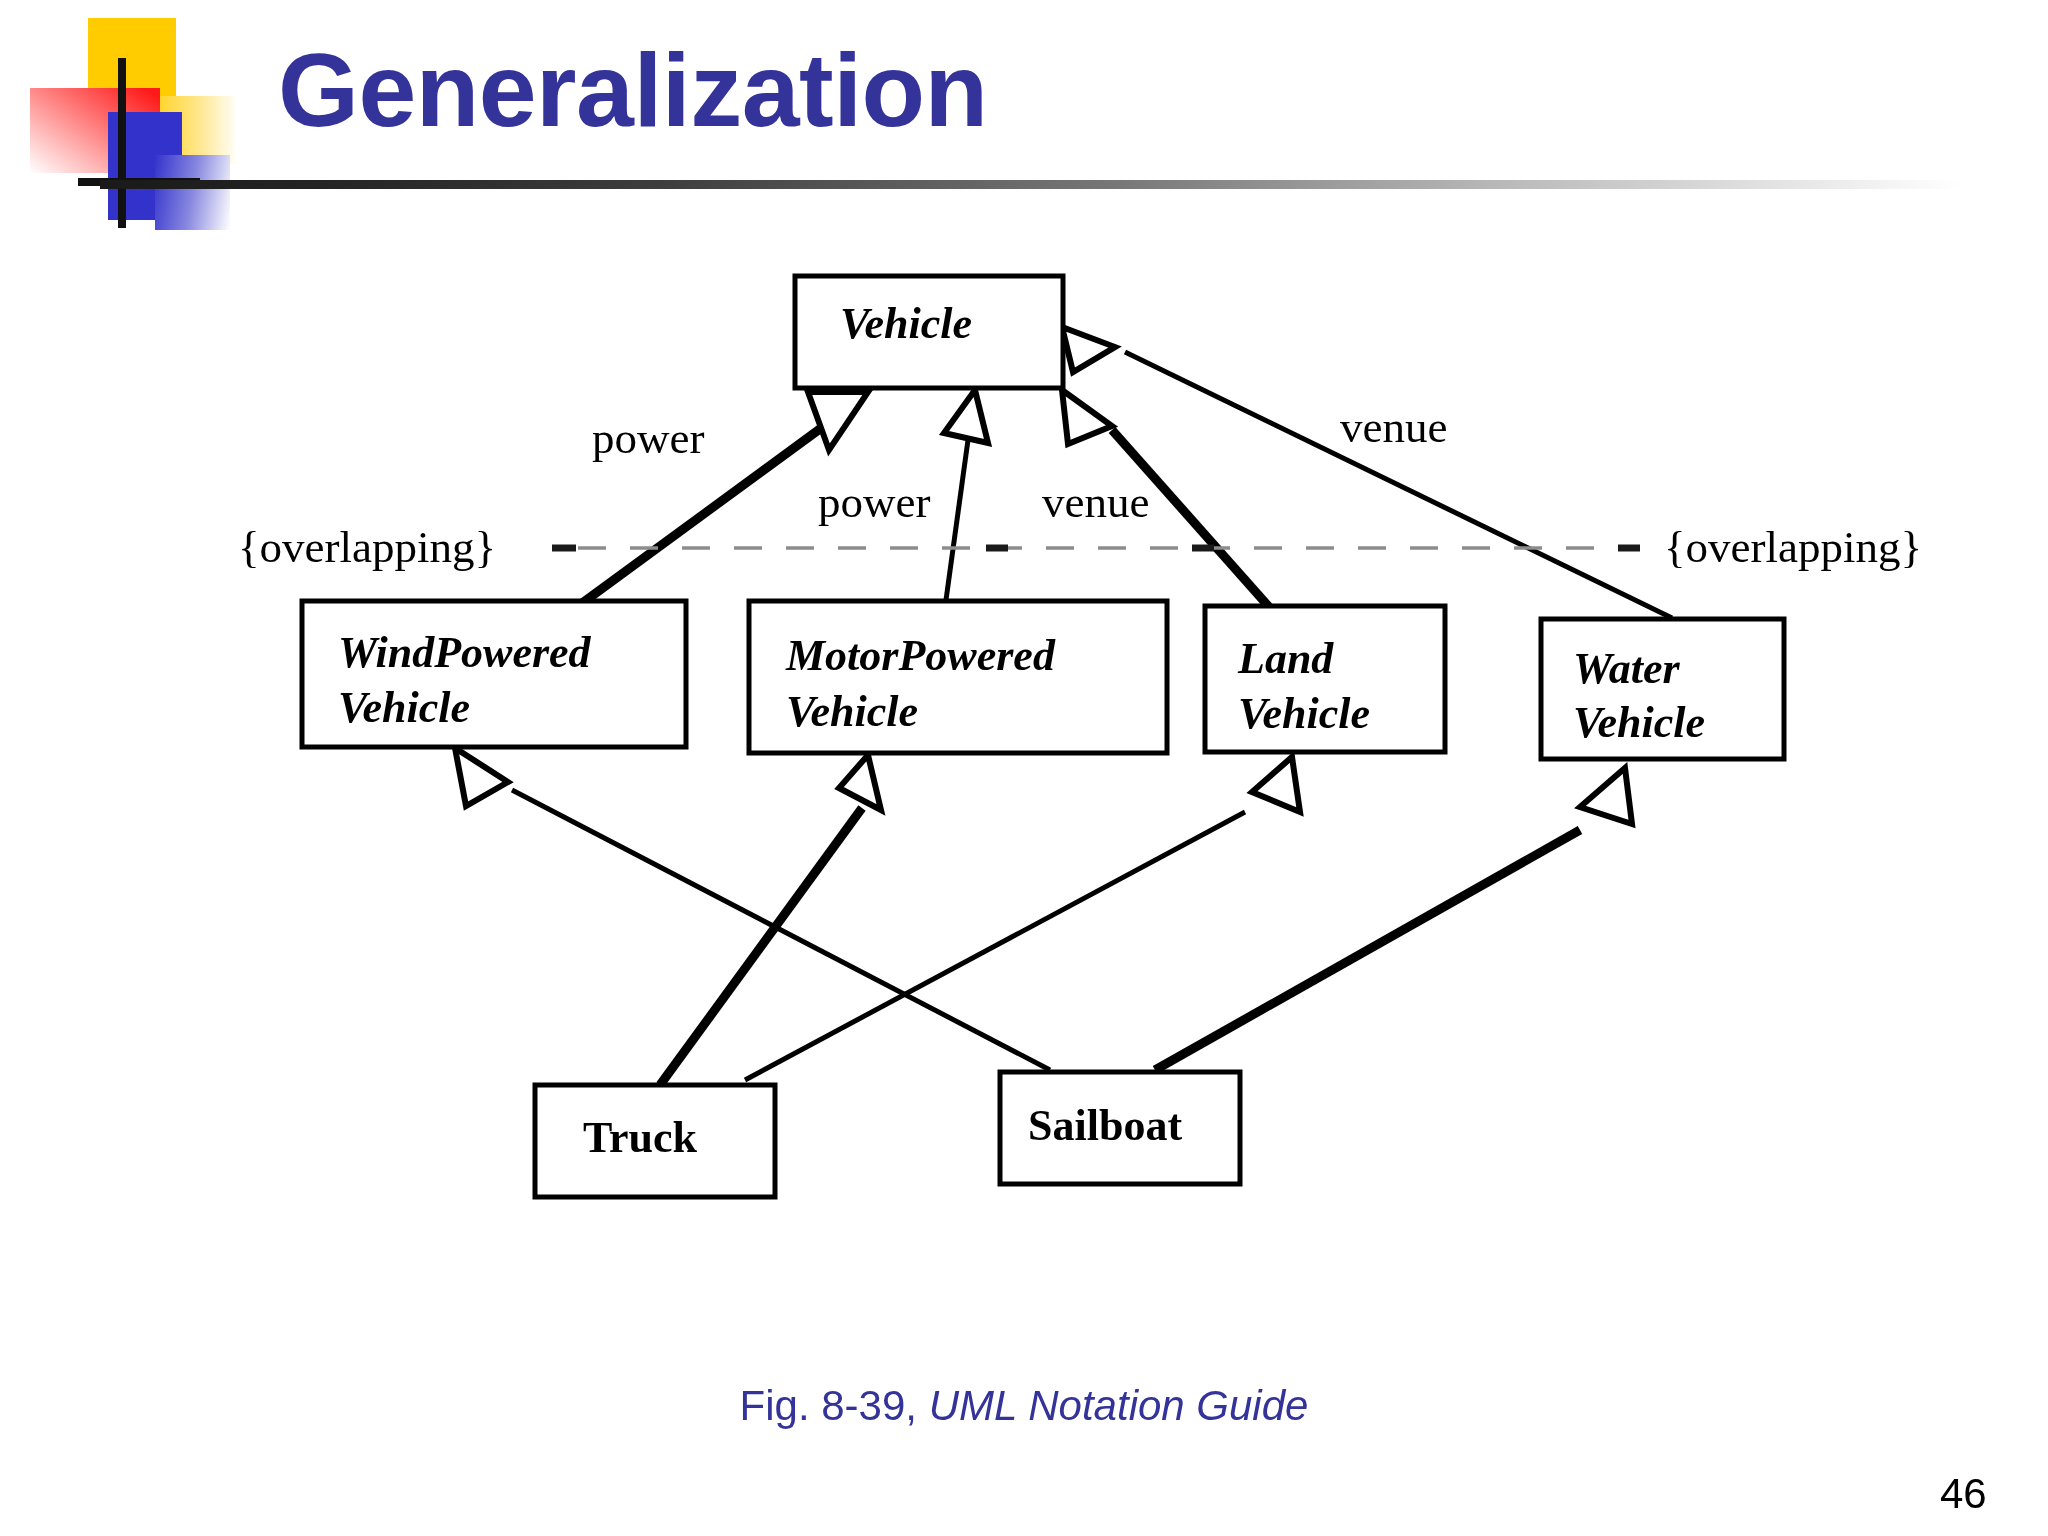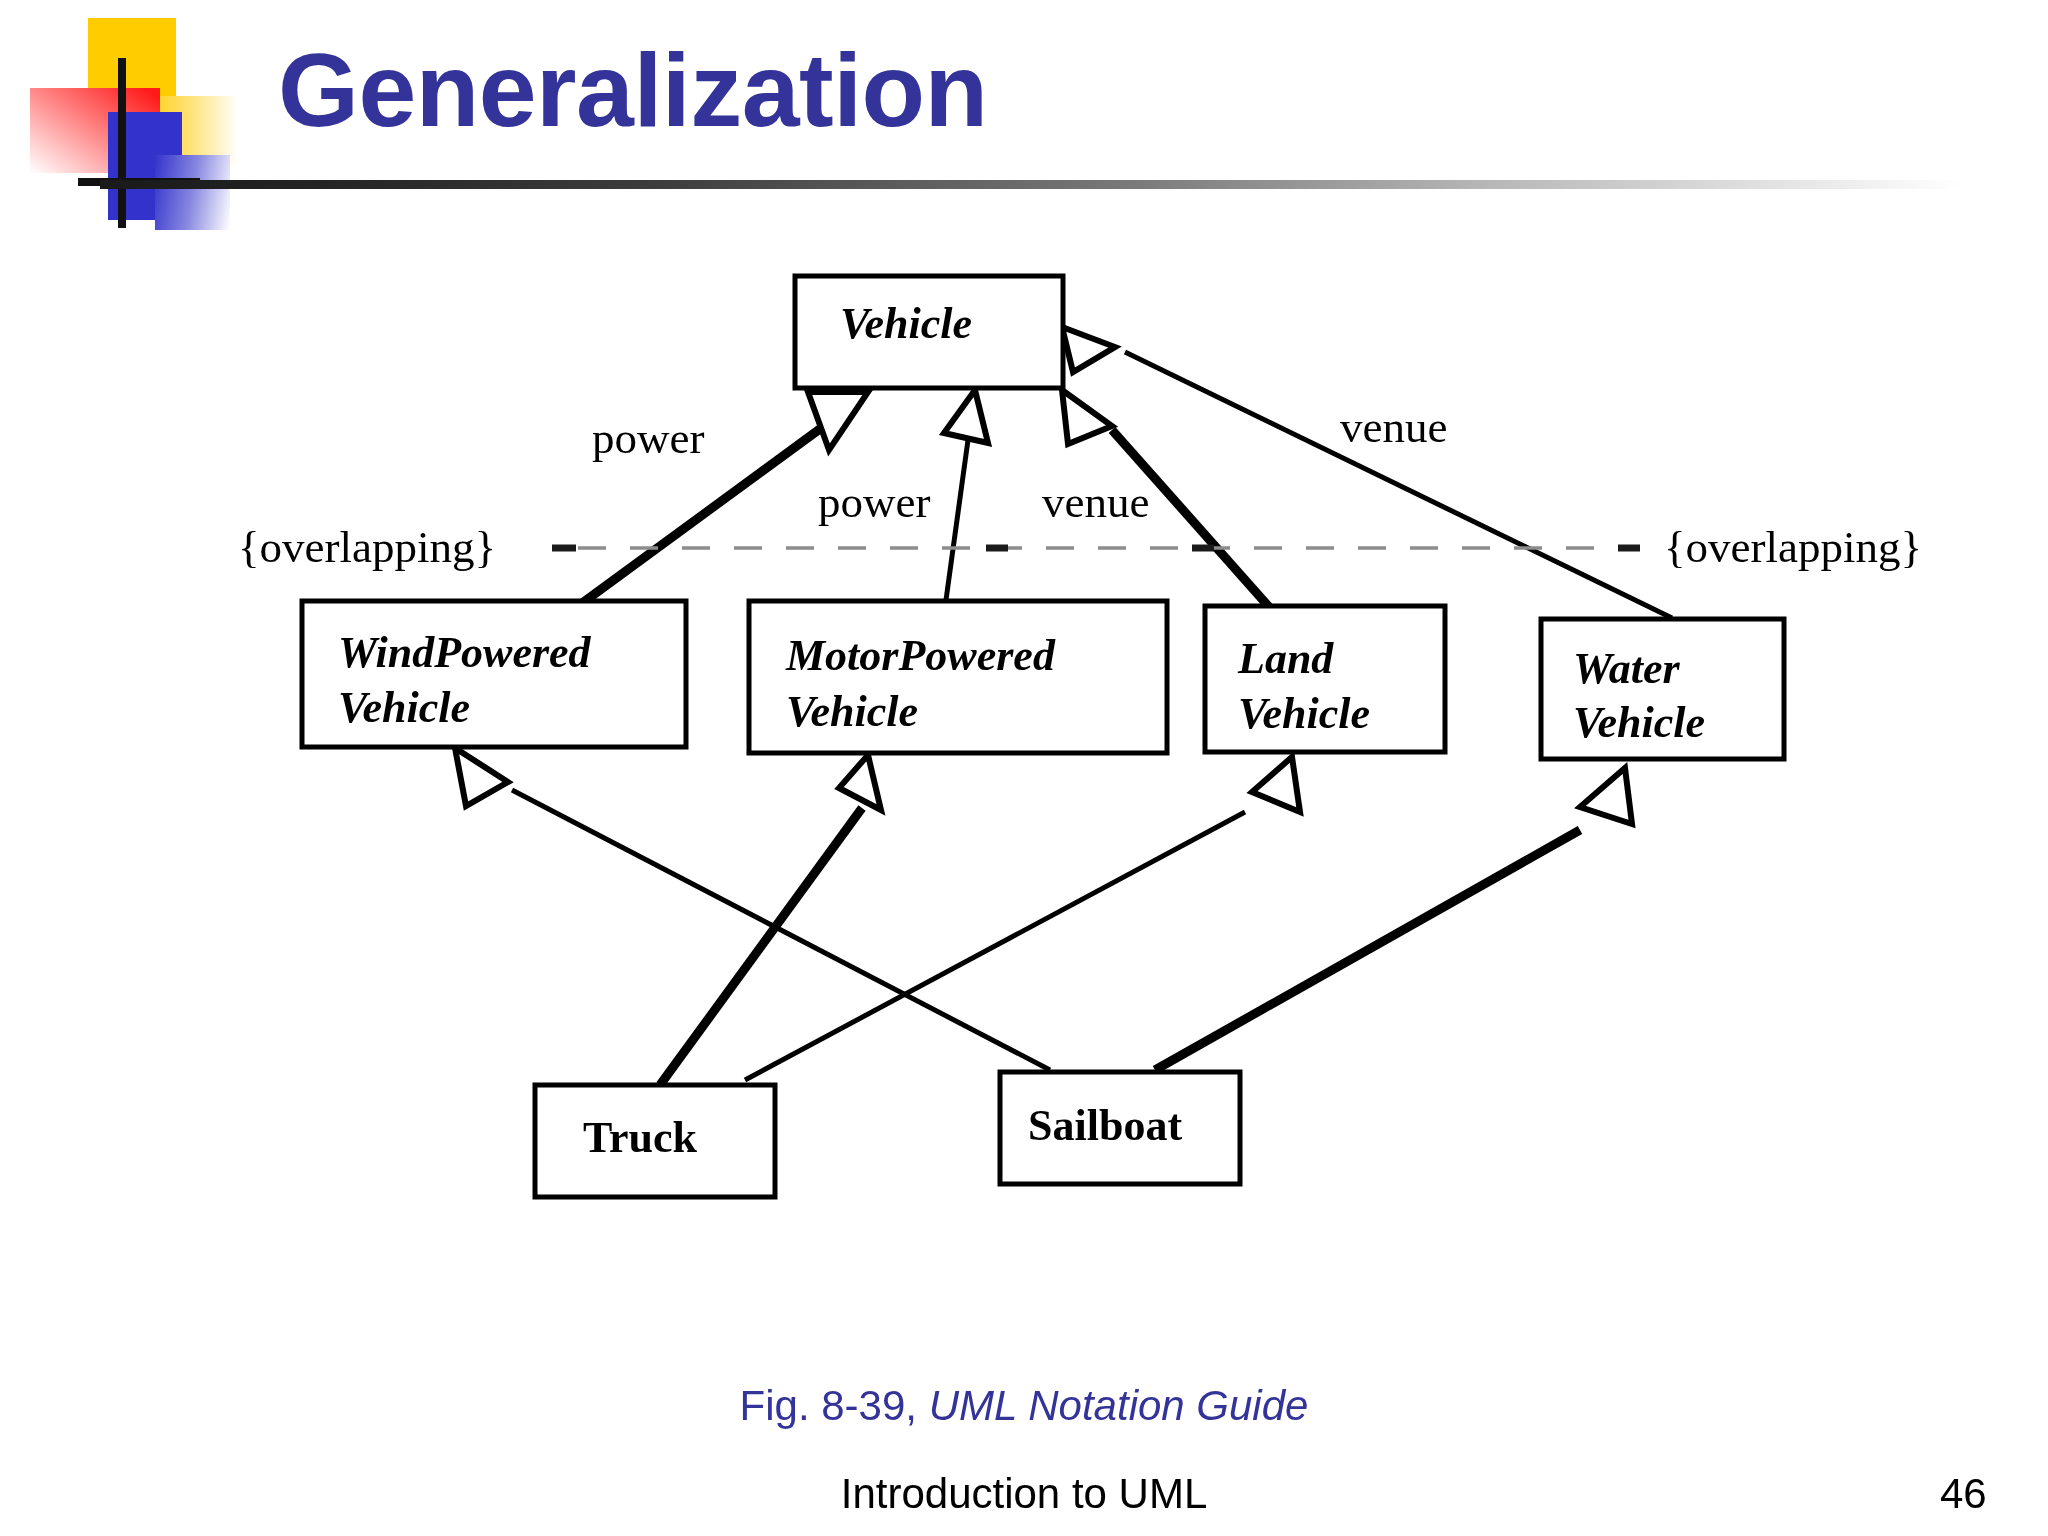--- a/index.html
+++ b/index.html
@@ -305,16 +305,15 @@
     <g>
       <text class="constraint-label" x="238" y="562" text-anchor="start">{overlapping}</text>
       <text class="constraint-label" x="1664" y="562" text-anchor="start">{overlapping}</text>
     </g>
   </svg>
 
   <div class="caption">
     <span>Fig. 8-39, </span><span class="ital">UML Notation Guide</span>
   </div>
 
-  <div class="footer-center">Introduction to UML</div>
   <div class="footer-page">46</div>
 
 </div>
 
 </body></html>

